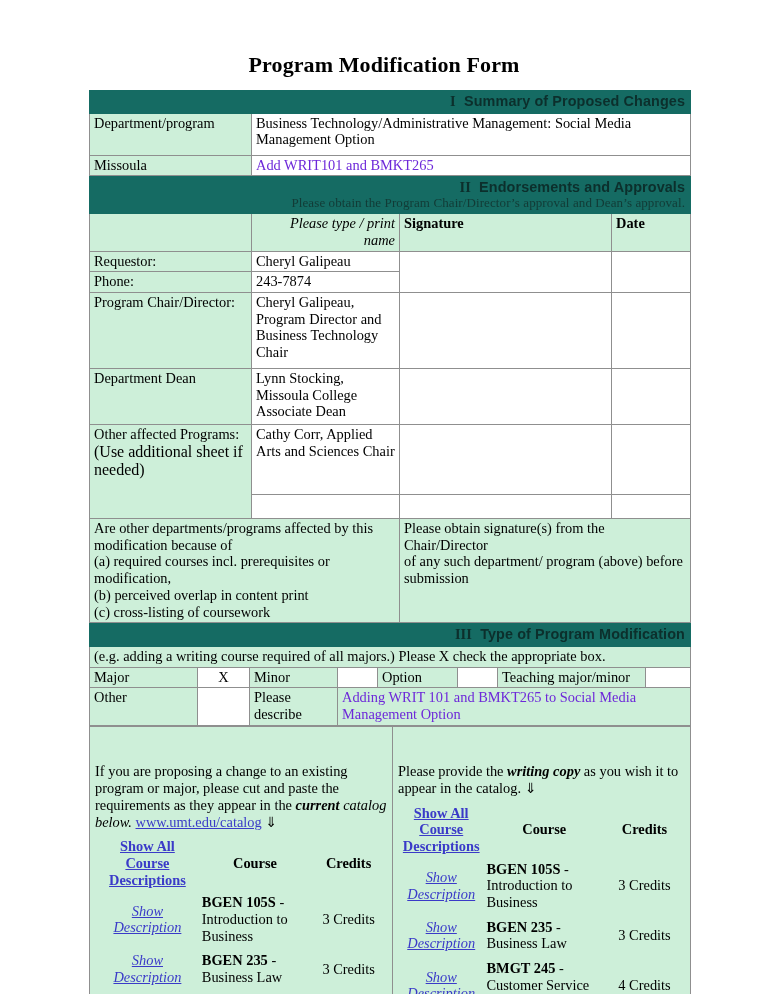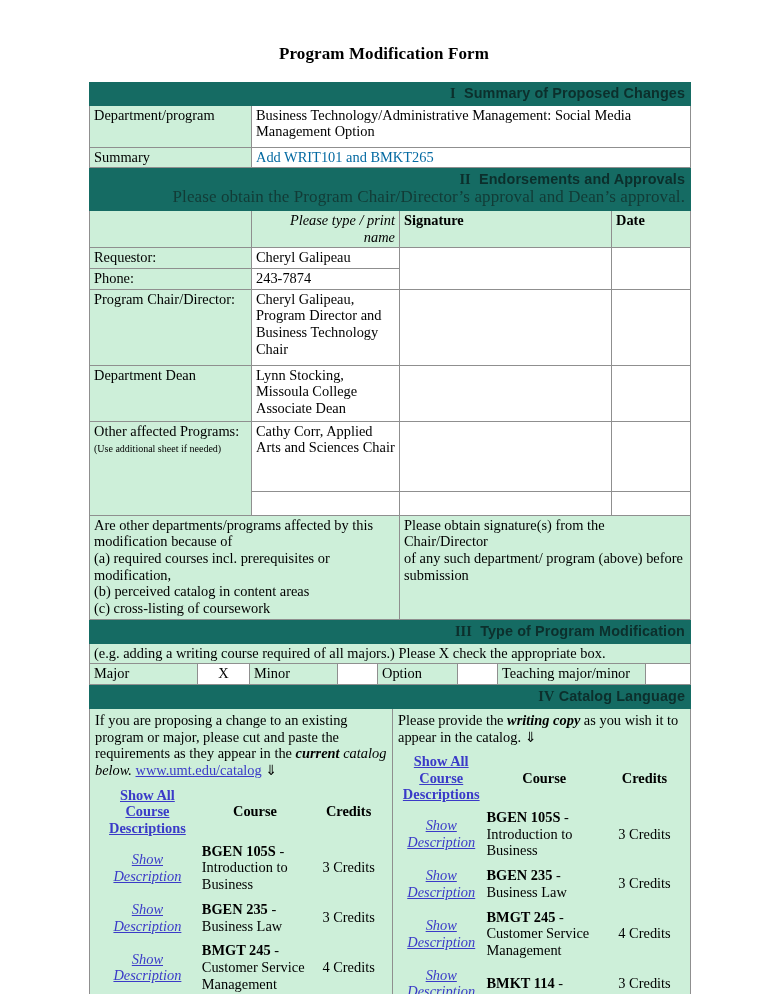--- a/index.html
+++ b/index.html
@@ -17,22 +17,22 @@
   .page {
     position: relative;
     width: 768px;
     height: 994px;
     box-sizing: border-box;
   }
   .doc-title {
     text-align: center;
     font-family: "Liberation Serif", serif;
     font-weight: bold;
-    font-size: 17px;
-    margin: 0;
+    font-size: 22px;
+    margin: 8px;
     padding-top: 44px;
     padding-bottom: 0;
     letter-spacing: 0.1px;
   }
   .form-wrap {
     position: absolute;
     left: 89px;
     top: 82px;
     width: 601px;
   }
@@ -60,21 +60,21 @@
     letter-spacing: 0.1px;
     text-align: right;
   }
   .sect-head .roman {
     font-family: "Liberation Serif", serif;
     font-weight: bold;
   }
   .sect-sub {
     font-family: "Liberation Serif", serif;
     font-weight: normal;
-    font-size: 17px;
+    font-size: 13px;
     color: #123b36;
     display: block;
     margin-top: -1px;
   }
   .green {
     background: #cdefd9 !important;
   }
   .white {
     background: #ffffff !important;
   }
@@ -86,24 +86,24 @@
     color: #3a3ac8;
     text-decoration: underline;
     font-weight: bold;
   }
   .link-i {
     color: #3a3ac8;
     text-decoration: underline;
     font-style: italic;
   }
   .bluetext {
-    color: #0369a1;
+    color: #6d28d9;
   }
   .small {
-    font-size: 10px;
+    font-size: 16px;
   }
   .ctr { text-align: center; }
   .bold { font-weight: bold; }
   .ital { font-style: italic; }
   .bi { font-weight: bold; font-style: italic; }
 
   
   .hdr-name {
     text-align: right;
     font-size: 14.4px;
@@ -138,20 +138,21 @@
   table.courses tr.hdr td {
     font-weight: bold;
     text-align: center;
     vertical-align: middle;
     padding-top: 2px;
     padding-bottom: 2px;
   }
   .intro-txt {
     font-size: 14.4px;
     line-height: 1.17;
+    margin-top: 33px;
   }
   .arrow { font-size: 14px; }
 </style>
 </head>
 <body>
 
 <div class="page">
 
   <h1 class="doc-title">Program Modification Form</h1>
 
@@ -166,21 +167,21 @@
           <tr>
         <td class="sect-head" colspan="2">
           <span class="roman">I</span>&nbsp;&nbsp;<span>Summary of Proposed Changes</span>
         </td>
       </tr>
       <tr>
         <td class="green">Department/program</td>
         <td class="white" style="height:38px">Business Technology/Administrative Management: Social Media Management Option</td>
       </tr>
       <tr>
-        <td class="green">Summary</td>
+        <td class="green">Missoula</td>
         <td class="white bluetext">Add WRIT101 and BMKT265</td>
       </tr>
     </tbody>
       </table>
 
     <table class="form">
       <colgroup>
           <col style="width:162px">
           <col style="width:148px">
           <col style="width:212px">
@@ -234,21 +235,21 @@
         <td class="white" style="height:20px"></td>
         <td class="white"></td>
         <td class="white"></td>
       </tr>
       <tr>
         <td class="green" colspan="2" style="height:84px">
           <span>Are other departments/programs affected by this</span><br>
           <span>modification because of</span><br>
           <span>(a) required courses incl. prerequisites or</span><br>
           <span>modification,</span><br>
-          <span>(b) perceived catalog in content areas</span><br>
+          <span>(b) perceived overlap in content print</span><br>
           <span>(c) cross-listing of coursework</span>
         </td>
         <td class="green" colspan="2">
           <span>Please obtain signature(s) from the Chair/Director</span><br>
           <span>of any such department/ program (above) before</span><br>
           <span>submission</span>
         </td>
       </tr>
     </tbody>
       </table>
@@ -276,34 +277,35 @@
       <tr>
         <td class="green">Major</td>
         <td class="white ctr">X</td>
         <td class="green">Minor</td>
         <td class="white ctr"></td>
         <td class="green">Option</td>
         <td class="white ctr"></td>
         <td class="green">Teaching major/minor</td>
         <td class="white ctr"></td>
       </tr>
+      <tr>
+        <td class="green">Other</td>
+        <td class="white"></td>
+        <td class="green" style="height:34px">Please describe</td>
+        <td class="green bluetext" colspan="5">Adding WRIT 101 and BMKT265 to Social Media Management Option</td>
+      </tr>
     </tbody>
       </table>
 
     <table class="form">
       <colgroup>
           <col style="width:303px">
           <col style="width:298px">
         </colgroup>
       <tbody>
-          <tr>
-        <td class="sect-head" colspan="2">
-          <span class="roman">IV</span>&nbsp;<span>Catalog Language</span>
-        </td>
-      </tr>
       <tr>
 
         <td class="green cat-cell">
           <div class="intro-txt">
             <span>If you are proposing a change to an existing program or major, please cut and paste the requirements as they appear in the </span><span class="bi">current</span><span class="ital"> catalog below.</span>
             <a class="link-u" href="#">www.umt.edu/catalog</a>
             <span class="arrow">⇓</span>
           </div>
           <table class="courses">
             <tbody>

